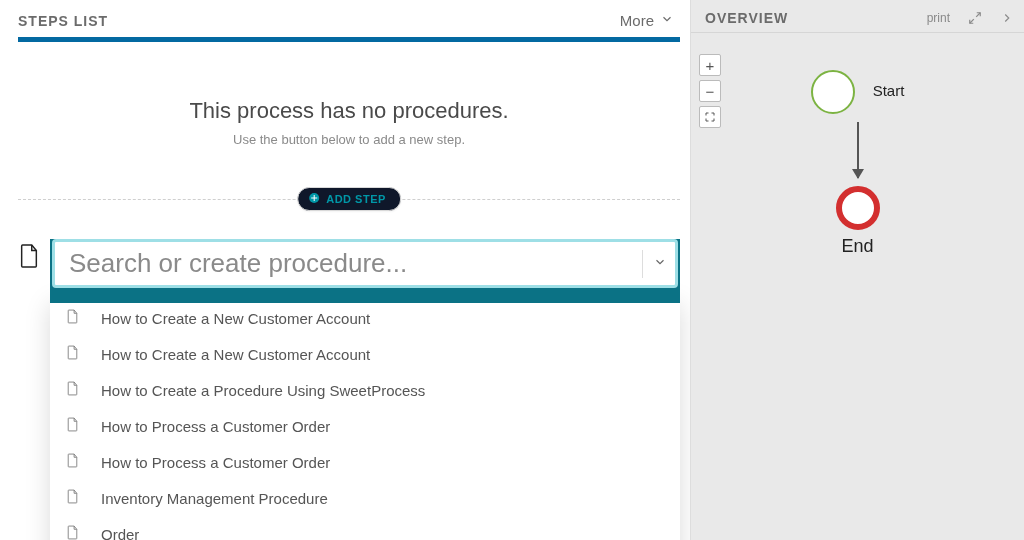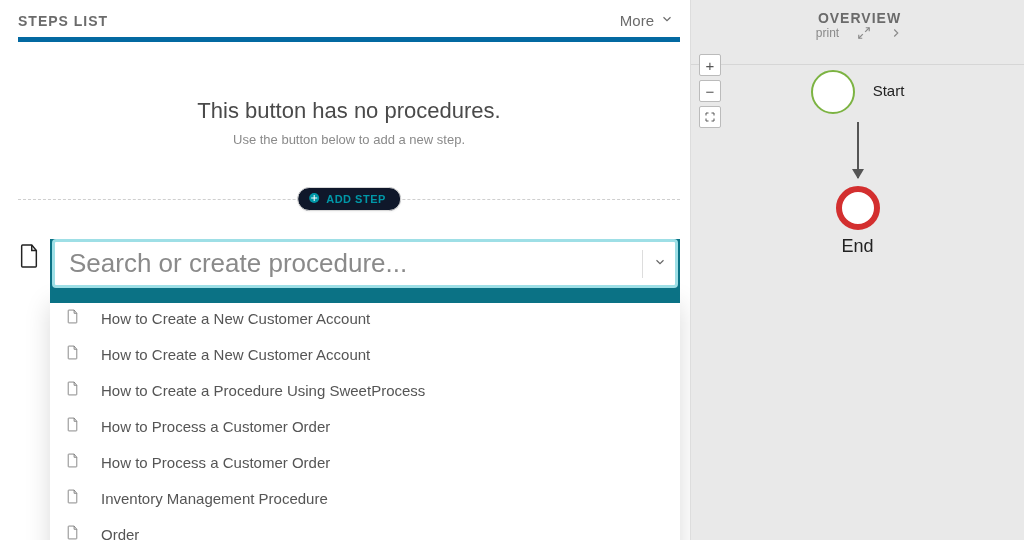--- a/index.html
+++ b/index.html
@@ -65,21 +65,21 @@
   }
   .dd-item {
     display: flex; align-items: center; gap: 22px;
     padding: 9px 16px; font-size: 15px; color: #555; cursor: pointer;
   }
   .dd-item .page-icon svg { width: 13px; height: 15px; color: #777; }
 
   
   .right-header {
     display: flex; align-items: center; justify-content: space-between;
-    padding: 10px 10px 24px 14px; border-bottom: 1px solid #d6d6d6; flex-direction: column;
+    padding: 10px 10px 6px 14px; border-bottom: 1px solid #d6d6d6;
   }
   .right-title { font-size: 14px; font-weight: 700; letter-spacing: 1px; color: #6b6b6b; }
   .right-actions { display: flex; align-items: flex-end; gap: 18px; color: #8a8a8a; }
   .right-actions .act { cursor: pointer; font-size: 12px; display: inline-flex; align-items: center; }
   .right-actions svg { width: 14px; height: 14px; }
 
   .zoom-ctrls {
     position: absolute; top: 54px; left: 8px; display: flex; flex-direction: column; gap: 4px;
   }
   .zoom-btn {
@@ -123,21 +123,21 @@
         <span>More</span>
         <span class="chev-down">
           <svg viewBox="0 0 24 24" fill="none" stroke="currentColor" stroke-width="2">
               <polyline points="6 9 12 15 18 9"></polyline>
             </svg>
         </span>
       </div>
     </div>
 
     <div class="empty">
-      <div class="empty-title">This button has no procedures.</div>
+      <div class="empty-title">This process has no procedures.</div>
       <div class="empty-sub">Use the button below to add a new step.</div>
     </div>
 
     <div class="add-step-row">
       <div class="dashed"></div>
       <button class="add-step-btn">
         <span class="plus-circ">
           <svg viewBox="0 0 24 24" fill="#0097a7">
               <circle cx="12" cy="12" r="10" fill="#0097a7"></circle>
               <rect x="11" y="6" width="2" height="12" fill="#fff"></rect>

